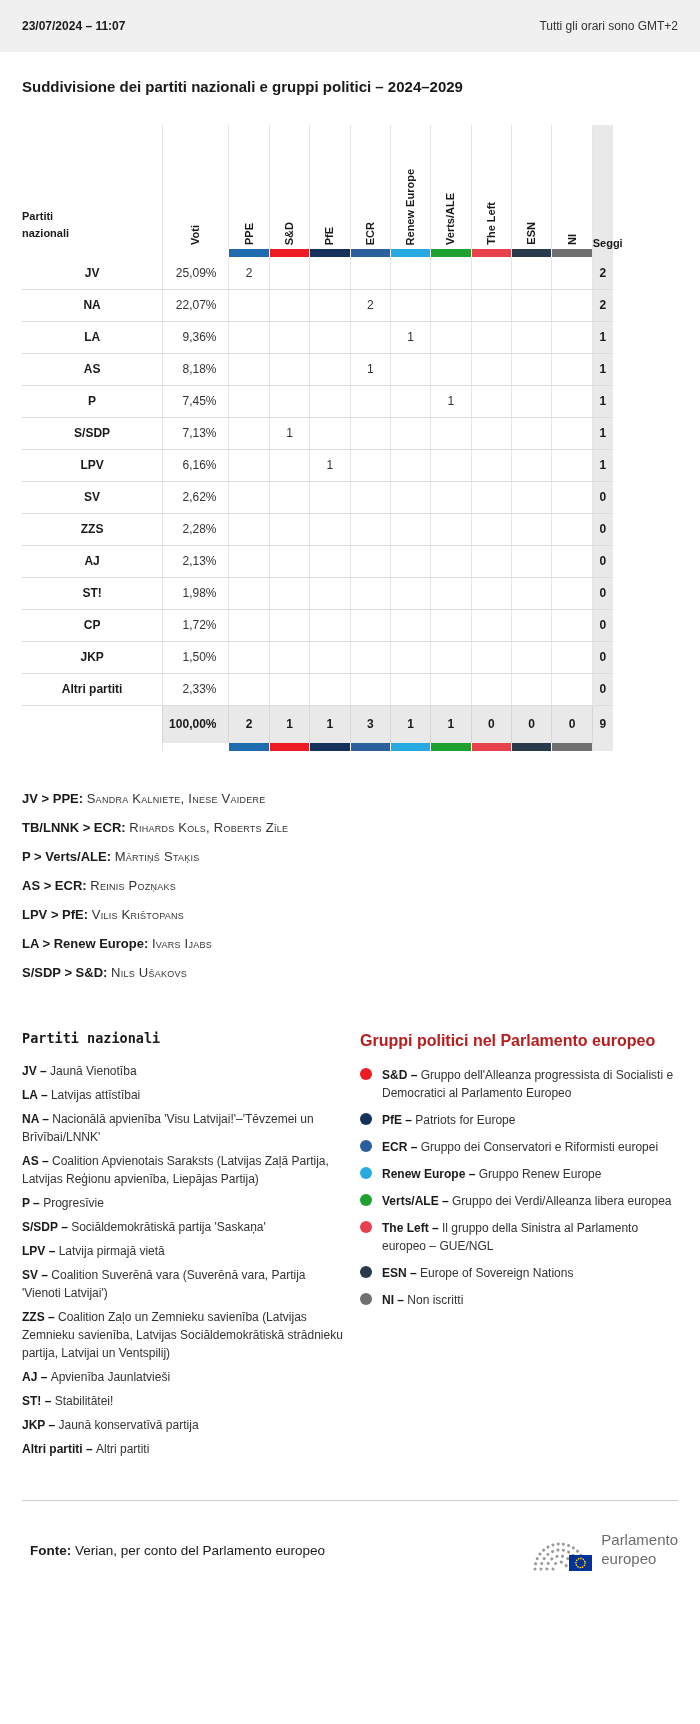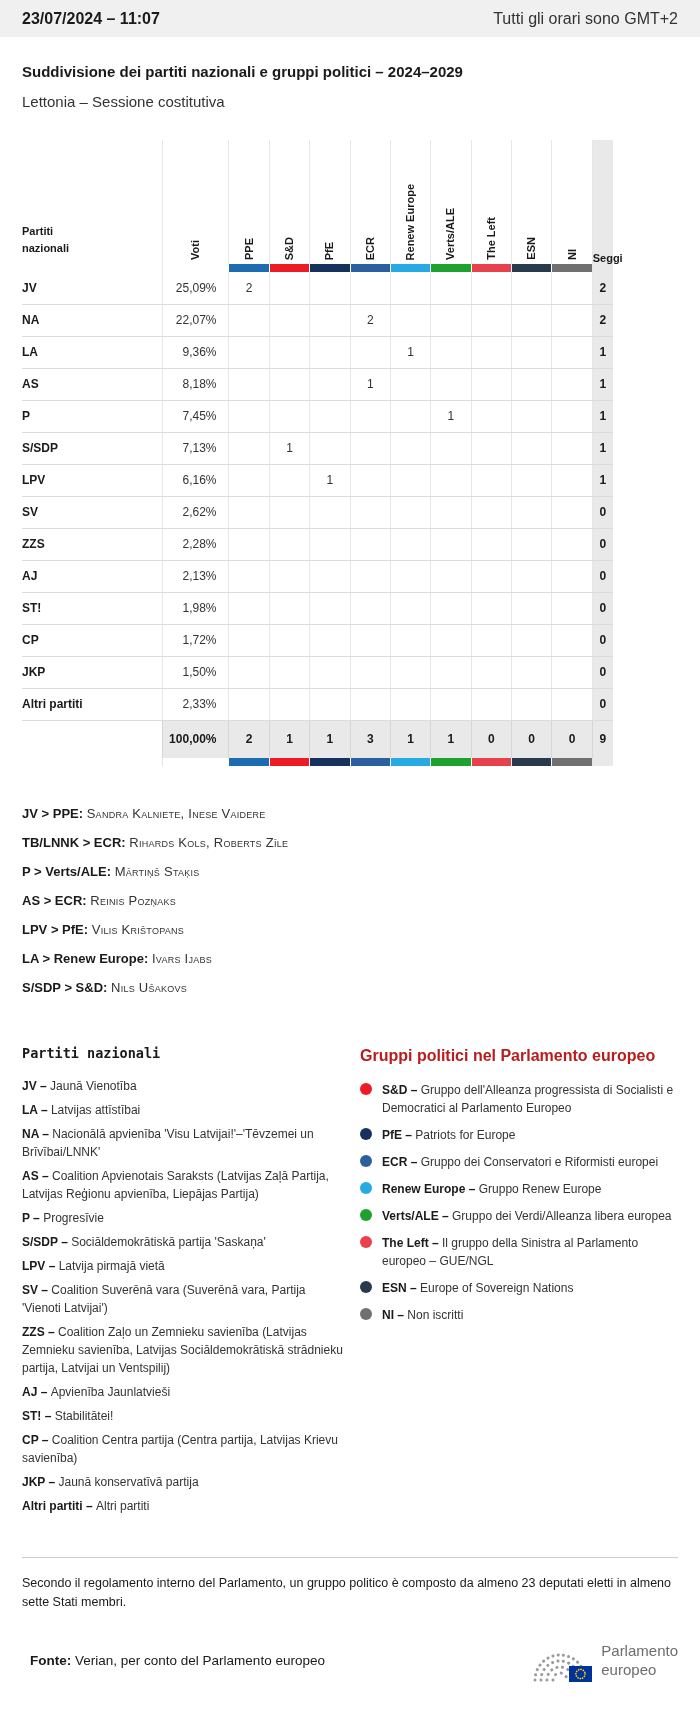--- a/index.html
+++ b/index.html
@@ -1,19 +1,19 @@
 <!DOCTYPE html>
 <html><head>
 <meta charset="utf-8">
 <style>
   html,body { margin:0; padding:0; background:#fff; }
   body { width:700px; min-height:1724px; font-family:"Liberation Sans", sans-serif; color:#333; }
   * { box-sizing:border-box; }
 
-  .topbar { height:37px; background:#f0f0f0; display:flex; justify-content:space-between; align-items:center; padding:0 22px; font-size:16px; }
+  .topbar { height:52px; background:#f0f0f0; display:flex; justify-content:space-between; align-items:center; padding:0 22px; font-size:12px; }
   .topbar .dt { font-weight:700; color:#1a1a1a; }
   .topbar .tz { color:#333; }
 
   main { padding:0 22px; }
   h1.page-title { font-size:15px; font-weight:700; color:#1a1a1a; margin:26px 0 0 0; }
   h2.page-subtitle { font-size:15px; font-weight:400; color:#333; margin:13px 0 0 0; }
 
   
   table.results { border-collapse:collapse; table-layout:fixed; width:591px; margin-top:30px; }
   .results .cell { border-left:1px solid #e6e6e6; padding:0; }
@@ -23,21 +23,21 @@
   .w-voti { width:64px; }
   .w-group { width:39px; }
   .w-seggi { width:20px; }
   .head-rot { vertical-align:bottom; text-align:center; padding-bottom:10px; height:124px; }
   .vert { writing-mode:vertical-rl; transform:rotate(180deg); display:inline-block; font-size:11px; font-weight:700; color:#1a1a1a; line-height:1; white-space:nowrap; }
   .seggi-col { background:#e9e9e9; }
   .head-seggi { vertical-align:bottom; text-align:center; padding-bottom:10px; font-size:11px; font-weight:700; color:#1a1a1a; }
   .bar-row .cell { height:8px; }
   .bar-cell { border-left:1px solid #fff !important; }
   .data-row .cell { height:32px; border-bottom:1px solid #dcdcdc; }
-  .party { font-weight:700; font-size:12px; color:#1a1a1a; text-align:left; }
+  .party { font-weight:700; font-size:12px; color:#1a1a1a; text-align:center; }
   .voti { text-align:right; padding-right:12px !important; font-size:12px; color:#333; }
   .num { text-align:center; font-size:12px; color:#333; }
   .seggi-val { font-weight:700; text-align:center; font-size:12px; color:#1a1a1a; }
   .total-row .cell { background:#e9e9e9; font-weight:700; color:#1a1a1a; height:38px; border-left-color:#d6d6d6; }
   .total-row .total-blank { background:#fff; }
 
   
   .elected { margin-top:40px; }
   .elected-line { font-size:13px; margin:0 0 14px 0; color:#333; }
   .elected-prefix { font-weight:700; color:#1a1a1a; }
@@ -66,21 +66,20 @@
 </head>
 <body>
 
 <header class="topbar">
   <span class="dt">23/07/2024 – 11:07</span>
   <span class="tz">Tutti gli orari sono GMT+2</span>
 </header>
 
 <main>
   <h1 class="page-title">Suddivisione dei partiti nazionali e gruppi politici – 2024–2029</h1>
-  <h2 class="page-subtitle">Lettonia – Sessione costitutiva</h2>
 
   <section>
     <table class="results">
       <thead id="results-head">
           <tr class="header-row">
             <th class="cell corner"><span class="corner-text">Partiti
 nazionali</span></th>
             <th class="cell head-rot w-voti"><span class="vert">Voti</span></th>
             <th class="cell head-rot w-group"><span class="vert">PPE</span></th>
             <th class="cell head-rot w-group"><span class="vert">S&amp;D</span></th>
@@ -355,21 +354,20 @@
           <li class="party-item"><strong>LA – </strong><span>Latvijas attīstībai</span></li>
           <li class="party-item"><strong>NA – </strong><span>Nacionālā apvienība 'Visu Latvijai!'–'Tēvzemei un Brīvībai/LNNK'</span></li>
           <li class="party-item"><strong>AS – </strong><span>Coalition Apvienotais Saraksts (Latvijas Zaļā Partija, Latvijas Reģionu apvienība, Liepājas Partija)</span></li>
           <li class="party-item"><strong>P – </strong><span>Progresīvie</span></li>
           <li class="party-item"><strong>S/SDP – </strong><span>Sociāldemokrātiskā partija 'Saskaņa'</span></li>
           <li class="party-item"><strong>LPV – </strong><span>Latvija pirmajā vietā</span></li>
           <li class="party-item"><strong>SV – </strong><span>Coalition Suverēnā vara (Suverēnā vara, Partija 'Vienoti Latvijai')</span></li>
           <li class="party-item"><strong>ZZS – </strong><span>Coalition Zaļo un Zemnieku savienība (Latvijas Zemnieku savienība, Latvijas Sociāldemokrātiskā strādnieku partija, Latvijai un Ventspilij)</span></li>
           <li class="party-item"><strong>AJ – </strong><span>Apvienība Jaunlatvieši</span></li>
           <li class="party-item"><strong>ST! – </strong><span>Stabilitātei!</span></li>
-          <li class="party-item"><strong>CP – </strong><span>Coalition Centra partija (Centra partija, Latvijas Krievu savienība)</span></li>
           <li class="party-item"><strong>JKP – </strong><span>Jaunā konservatīvā partija</span></li>
           <li class="party-item"><strong>Altri partiti – </strong><span>Altri partiti</span></li>
         </ul>
     </div>
     <div class="legend-right">
       <h3>Gruppi politici nel Parlamento europeo</h3>
       <ul class="legend-list" id="groups-legend">
           <li class="group-item">
             <span class="dot" style="background: rgb(237, 28, 36);"></span>
             <span class="group-text"><strong>S&amp;D – </strong><span>Gruppo dell'Alleanza progressista di Socialisti e Democratici al Parlamento Europeo</span></span>
@@ -400,21 +398,20 @@
           </li>
           <li class="group-item">
             <span class="dot" style="background: rgb(112, 112, 112);"></span>
             <span class="group-text"><strong>NI – </strong><span>Non iscritti</span></span>
           </li>
         </ul>
     </div>
   </section>
 
   <hr class="rule">
-  <p class="note">Secondo il regolamento interno del Parlamento, un gruppo politico è composto da almeno 23 deputati eletti in almeno sette Stati membri.</p>
 
   <div class="footer-row">
     <p class="source"><strong>Fonte:</strong> <span>Verian, per conto del Parlamento europeo</span></p>
     <div class="ep-logo">
       <svg width="66" height="46" viewBox="0 0 66 46">
         <g fill="none" stroke="#9a9a9a" stroke-linecap="round">
           <path d="M8 42 A25 25 0 0 1 58 42" stroke-width="3" stroke-dasharray="0.1 5.2"></path>
           <path d="M14 42 A19 19 0 0 1 52 42" stroke-width="3" stroke-dasharray="0.1 5.4"></path>
           <path d="M20 42 A13 13 0 0 1 46 42" stroke-width="3" stroke-dasharray="0.1 5.6"></path>
           <path d="M26 42 A7 7 0 0 1 40 42" stroke-width="3" stroke-dasharray="0.1 6"></path>

